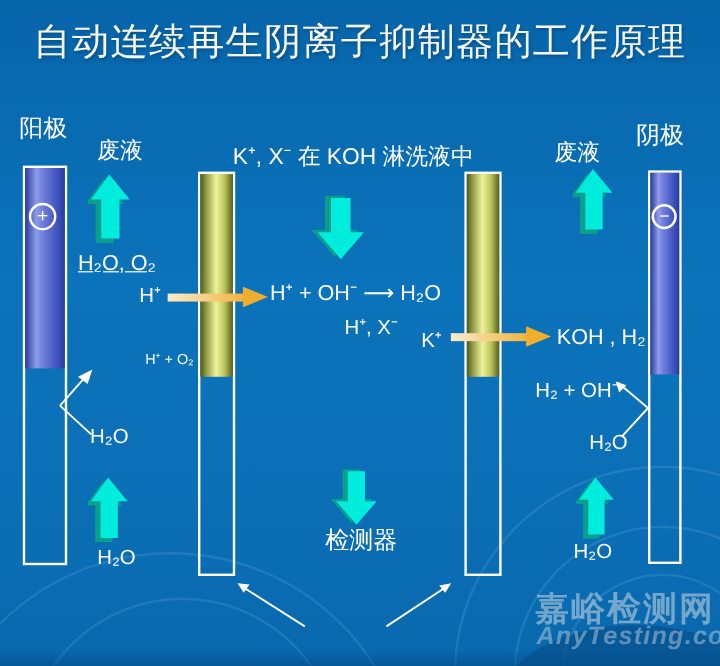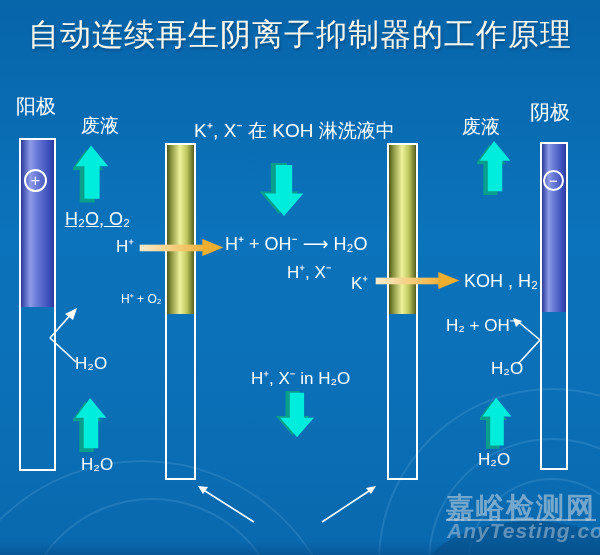--- a/index.html
+++ b/index.html
@@ -26,21 +26,21 @@
   .tube .fill{position:absolute;left:0;top:0;right:0;}
   .electrode-fill{background:linear-gradient(90deg,#2b3a9c 0%,#8d9be8 28%,#6d7dd9 46%,#3a4eba 85%,#2b3a9c 100%);}
   .membrane-fill{background:linear-gradient(90deg,#4d581a 0%,#8a9440 16%,#eef29a 48%,#bcc65c 74%,#565f1c 100%);}
   .sign-circle{
     position:absolute;border:2px solid #fff;border-radius:50%;
     color:#fff;display:flex;align-items:center;justify-content:center;
     font:16px "Liberation Sans",sans-serif;box-sizing:border-box;
   }
   .abs{position:absolute;}
   .wm-cn{position:absolute;left:446px;top:489px;font:bold 28px "Liberation Serif",serif;
-    color:rgba(205,216,226,.55);letter-spacing:2px;text-decoration:underline;}
+    color:rgba(205,216,226,.55);letter-spacing:2px;}
   .wm-en{position:absolute;left:447px;top:519px;font:bold italic 21px "Liberation Sans",sans-serif;
     color:rgba(205,216,226,.45);letter-spacing:1px;}
 </style>
 </head>
 <body>
 
 <div class="stage">
 
   <div class="ring" style="left:-60px;top:460px;width:400px;height:400px;"></div>
   <div class="ring" style="left:20px;top:498px;width:260px;height:260px;"></div>
@@ -139,25 +139,25 @@
     <polygon points="14,6 32,28 23,28 23,62 7,62 7,28 -2,28" fill="#0a9e8d"></polygon>
     <polygon points="19,2 37,24 28,24 28,58 12,58 12,24 3,24" fill="#00ecdc"></polygon>
   </svg>
 
   <svg class="abs" style="left:480px;top:395px;" width="34" height="55" viewBox="0 0 40 62">
     <polygon points="14,6 32,28 23,28 23,62 7,62 7,28 -2,28" fill="#0a9e8d"></polygon>
     <polygon points="19,2 37,24 28,24 28,58 12,58 12,24 3,24" fill="#00ecdc"></polygon>
   </svg>
   <div class="txt f" style="left:478px;top:450px;font-size:17px;">H₂O</div>
 
-  <div class="txt f" style="left:251px;top:366px;font-size:17px;">H⁺, X⁻ in H₂O</div>
   <svg class="abs" style="left:276px;top:391px;" width="42" height="48" viewBox="0 0 46 54">
     <polygon points="10,0 26,0 26,28 37,28 18,50 -1,28 10,28" fill="#0a9e8d"></polygon>
     <polygon points="15,2 31,2 31,30 42,30 23,52 4,30 15,30" fill="#00ecdc"></polygon>
   </svg>
+  <div class="txt cn" style="left:271px;top:437px;font-size:20px;">检测器</div>
 
   <svg class="abs" style="left:188px;top:480px;" width="200" height="48" viewBox="0 0 200 48">
     <line x1="66" y1="42" x2="14" y2="9" stroke="#fff" stroke-width="1.6"></line>
     <polygon points="10,6 20,7 15,14" fill="#fff"></polygon>
     <line x1="134" y1="42" x2="184" y2="9" stroke="#fff" stroke-width="1.6"></line>
     <polygon points="188,6 183,14 178,8" fill="#fff"></polygon>
   </svg>
 
   <div class="wm-cn">嘉峪检测网</div>
   <div class="wm-en">AnyTesting.com</div>

